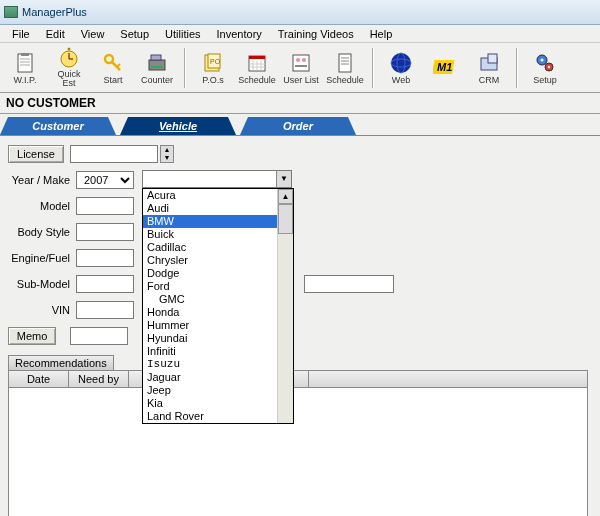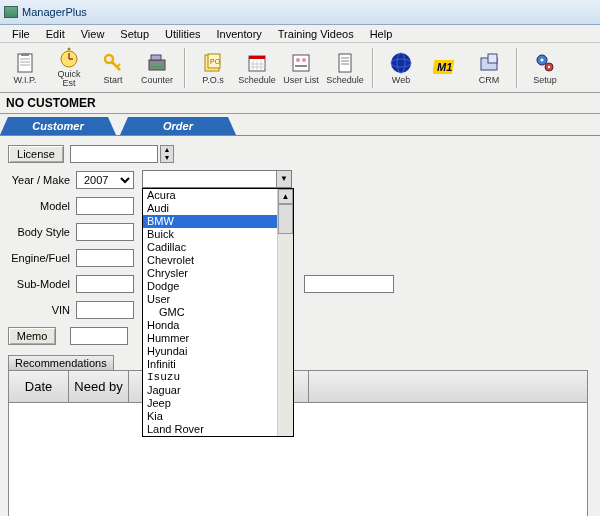--- a/index.html
+++ b/index.html
@@ -34,21 +34,21 @@
 .dropdown-open .scroll { position: absolute; right: 0; top: 0; bottom: 0; width: 16px; background: #e8e8e0; border-left: 1px solid #ccc; }
 .dropdown-open .scroll .sbbtn { height: 15px; background: #ddd; border: 1px solid #999; font-size: 8px; text-align: center; line-height: 13px; }
 .dropdown-open .scroll .sbthumb { height: 30px; background: #ddd; border: 1px solid #999; margin-top: 0; }
 .dd-trigger { position: absolute; border: 1px solid #7a7a7a; background: #fff; height: 18px; display: flex; }
 .dd-trigger .val { flex: 1; padding: 1px 3px; }
 .dd-trigger .arrow { width: 15px; background: #ddd; border-left: 1px solid #888; text-align: center; font-size: 8px; line-height: 16px; }
 .recsection { margin-top: 8px; }
 .recheader { background: linear-gradient(#eee, #ccc); border: 1px solid #888; padding: 1px 6px; font-size: 11px; display: inline-block; position: relative; top: 1px; }
 .rectable { border: 1px solid #888; background: #fff; height: 150px; width: 580px; }
 .recthead { display: flex; background: linear-gradient(#f0f0f0, #d8d8d8); border-bottom: 1px solid #888; }
-.recth { border-right: 1px solid #888; padding: 8px 4px; font-size: 13px; text-align: center; }
+.recth { border-right: 1px solid #888; padding: 2px 4px; font-size: 11px; text-align: center; }
 </style>
 </head>
 <body>
 
 <div class="titlebar">
   <div class="titlebar-icon"></div>
   <span>ManagerPlus</span>
 </div>
 
 <div class="menubar">
@@ -195,20 +195,23 @@
     <div class="lbl">Setup</div>
   </div>
 </div>
 
 <div class="statusrow">NO CUSTOMER</div>
 
 <div class="tabrow">
   <div class="tab tab-inactive">
       <span>Customer</span>
     </div>
+  <div class="tab tab-active">
+      <span>Vehicle</span>
+    </div>
   <div class="tab tab-inactive">
       <span>Order</span>
     </div>
 </div>
 
 <div class="content">
 
   <div class="formrow">
     <div class="formlabel btn" style="width:56px">License</div>
     <input class="finput" style="width: 88px; margin-left: 6px;" value="">
@@ -268,24 +271,23 @@
   <div class="dropdown-open" id="make-dd" style="left:142px; top:52px; width:152px">
     <div class="scroll">
       <div class="sbbtn">▲</div>
       <div class="sbthumb"></div>
     </div>
   <div class="ditem" style="padding-right: 18px;">Acura</div>
       <div class="ditem" style="padding-right: 18px;">Audi</div>
       <div class="ditem sel" style="padding-right: 18px;">BMW</div>
       <div class="ditem" style="padding-right: 18px;">Buick</div>
       <div class="ditem" style="padding-right: 18px;">Cadillac</div>
-      <div class="ditem" style="padding-right: 18px;">Chevrolet</div>
       <div class="ditem" style="padding-right: 18px;">Chrysler</div>
       <div class="ditem" style="padding-right: 18px;">Dodge</div>
-      <div class="ditem" style="padding-right: 18px;">User</div>
+      <div class="ditem" style="padding-right: 18px;">Ford</div>
       <div class="ditem" style="padding-right: 18px; margin-left: 12px;">GMC</div>
       <div class="ditem" style="padding-right: 18px;">Honda</div>
       <div class="ditem" style="padding-right: 18px;">Hummer</div>
       <div class="ditem" style="padding-right: 18px;">Hyundai</div>
       <div class="ditem" style="padding-right: 18px;">Infiniti</div>
       <div class="ditem" style="padding-right: 18px; font-family: Liberation Mono, monospace;">Isuzu</div>
       <div class="ditem" style="padding-right: 18px;">Jaguar</div>
       <div class="ditem" style="padding-right: 18px;">Jeep</div>
       <div class="ditem" style="padding-right: 18px;">Kia</div>
       <div class="ditem" style="padding-right: 18px;">Land Rover</div>

